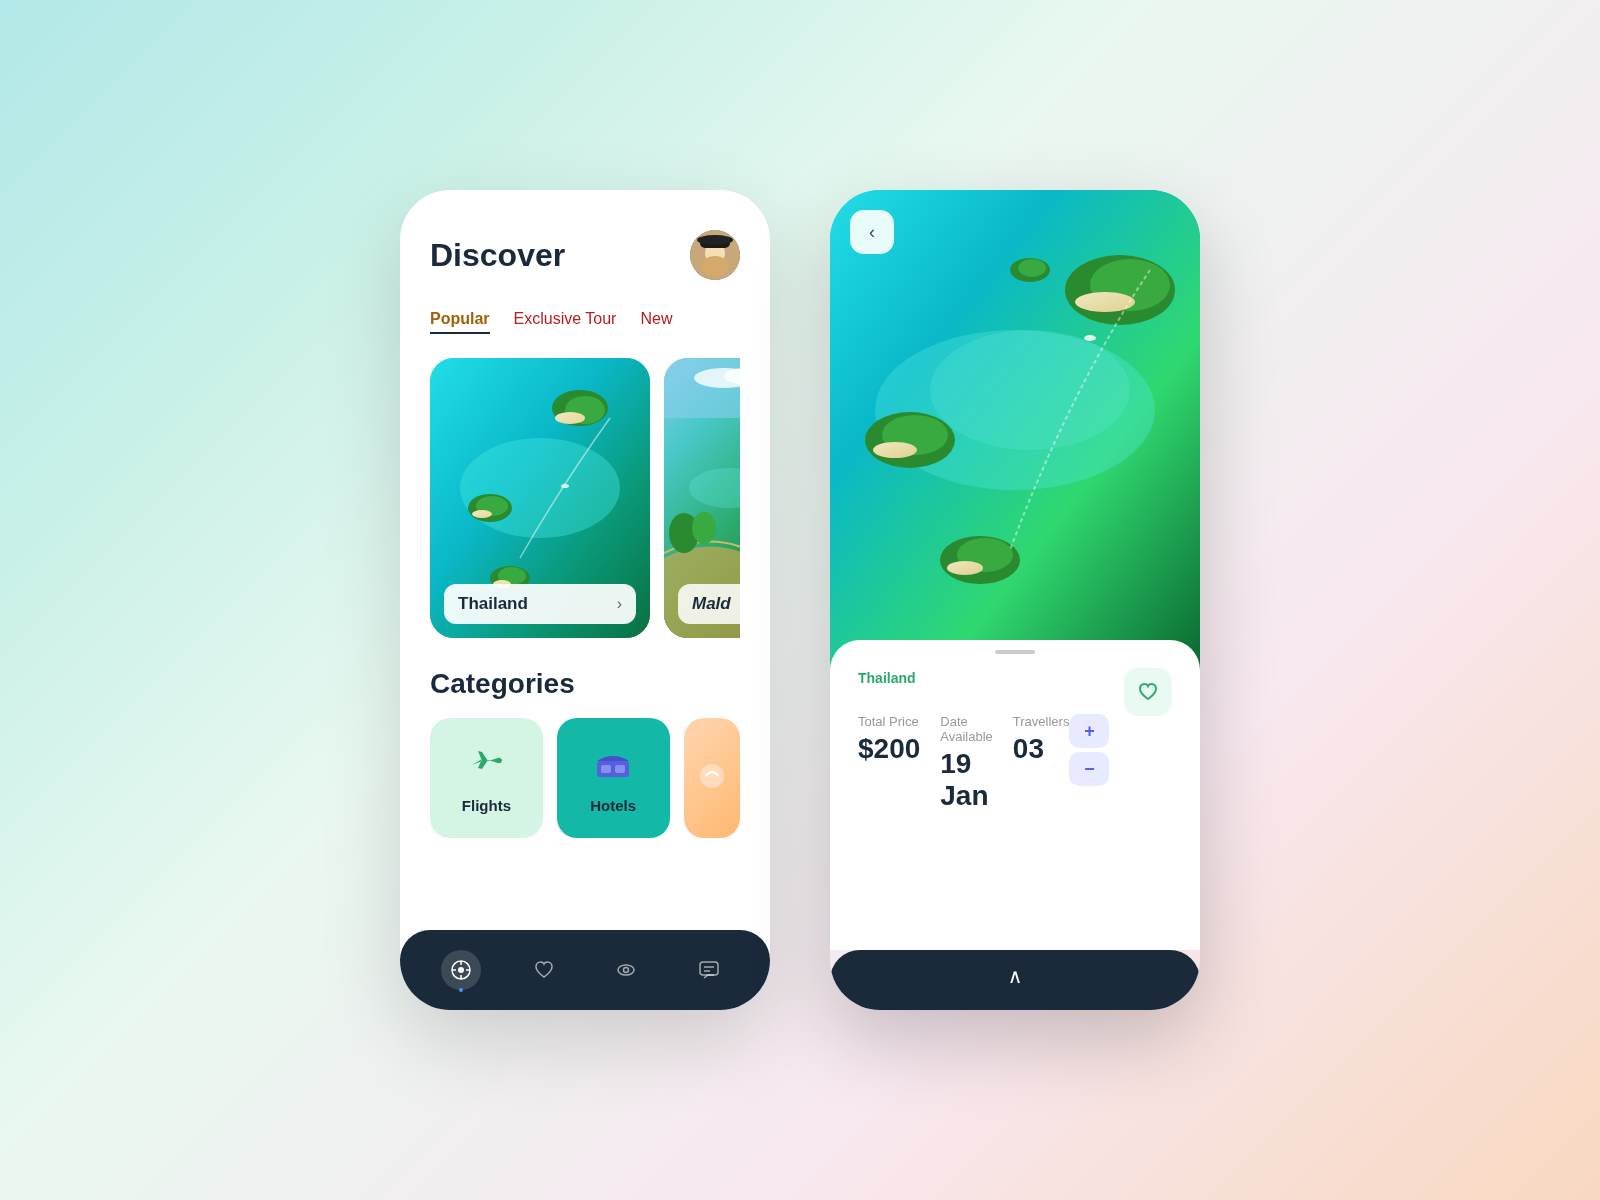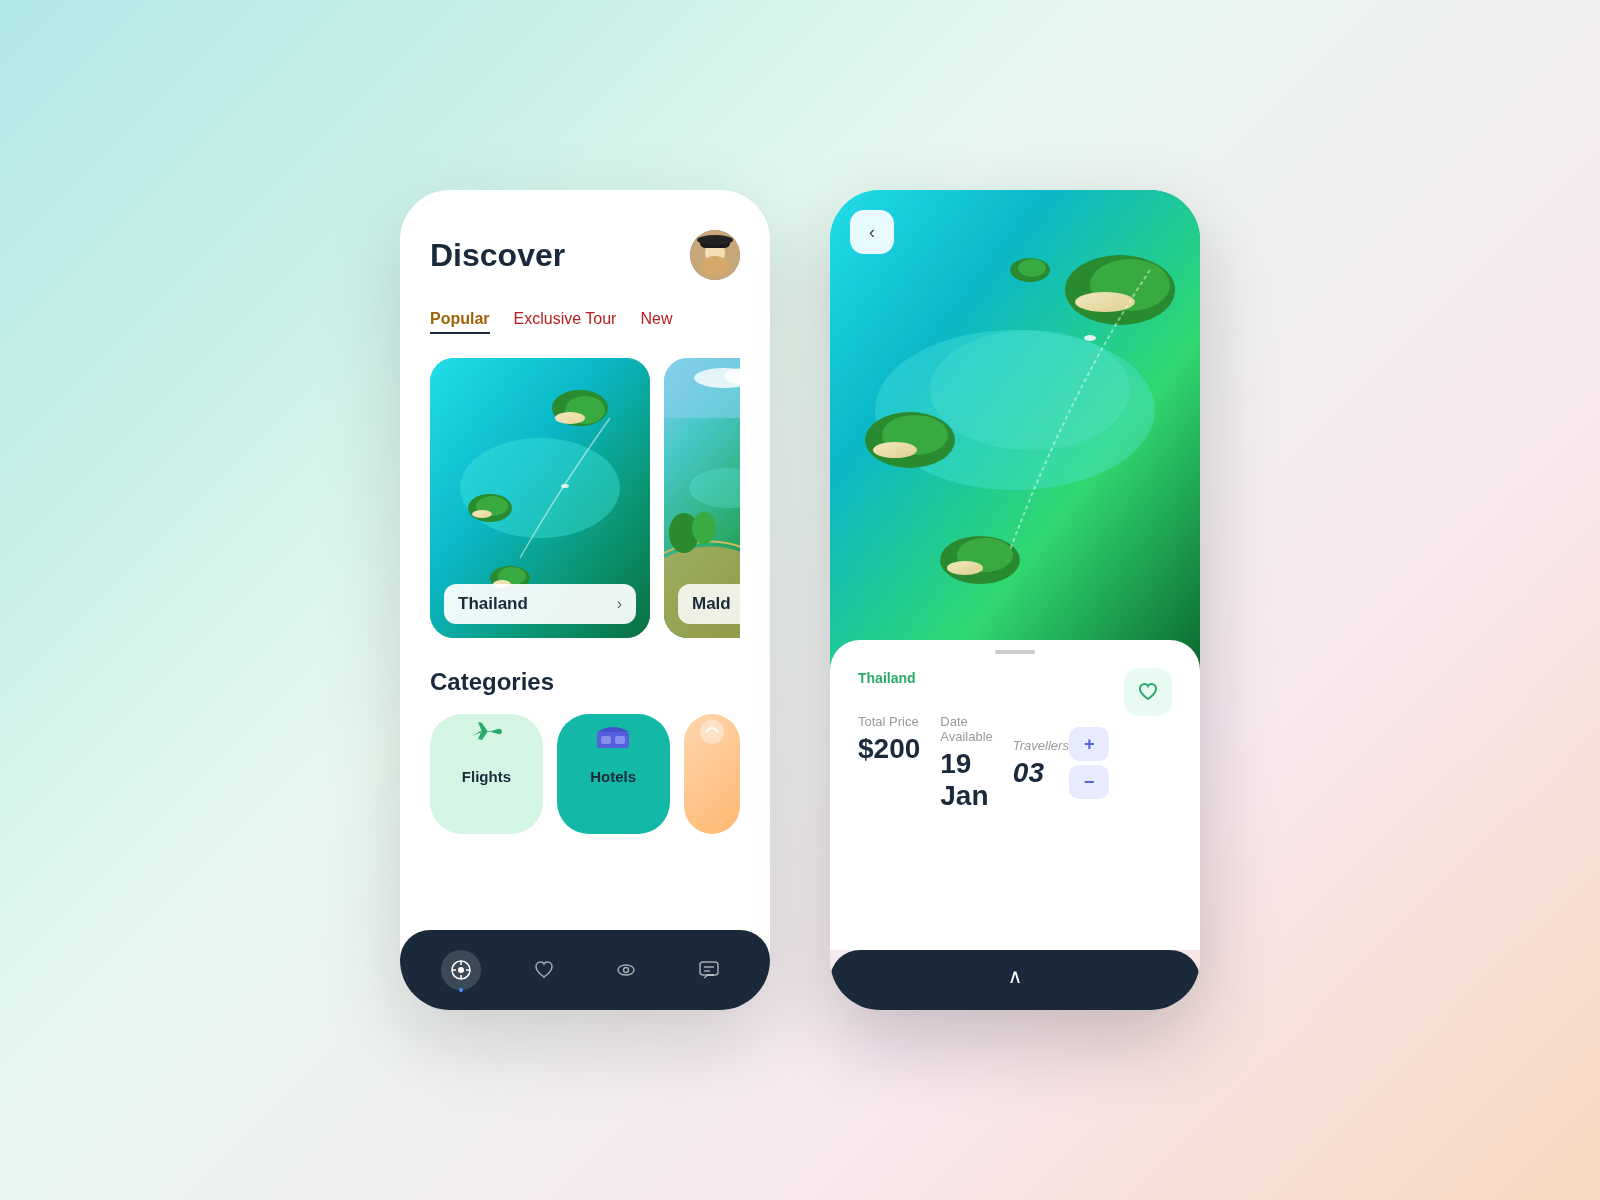--- a/index.html
+++ b/index.html
@@ -103,20 +103,21 @@
       flex-shrink: 0;
     }
 
     .card-secondary {
       width: 130px;
       height: 280px;
       border-radius: 24px;
       overflow: hidden;
       position: relative;
       flex-shrink: 0;
+      font-style: italic;
     }
 
     .card-ocean-1 {
       background: linear-gradient(160deg, #1dd8d8 0%, #0a9b9b 30%, #38d860 60%, #1aaa50 80%, #0d6b3a 100%);
       position: relative;
     }
 
     .card-ocean-2 {
       background: linear-gradient(160deg, #87ceeb 0%, #48c8c8 30%, #2aaa6a 70%, #1a7a3a 100%);
     }
@@ -157,40 +158,40 @@
       position: absolute;
       bottom: 14px;
       left: 14px;
       right: 14px;
       background: rgba(255,255,255,0.85);
       border-radius: 12px;
       padding: 10px 14px;
     }
 
     .categories-title {
-      font-size: 24px;
+      font-size: 28px;
       font-weight: 800;
       color: #1a2a3a;
       margin-bottom: 18px;
       margin-top: 12px;
     }
 
     .categories-row {
       display: flex;
       gap: 14px;
     }
 
     .category-card {
       width: 140px;
       height: 120px;
-      border-radius: 32px;
+      border-radius: 20px;
       display: flex;
       flex-direction: column;
       align-items: center;
-      justify-content: flex-start;
+      justify-content: center;
       gap: 10px;
       cursor: pointer;
     }
 
     .category-flights {
       background: #d4f4e4;
     }
 
     .category-hotels {
       background: #14b8a6;
@@ -350,23 +351,22 @@
     }
 
     .info-item .info-value {
       font-size: 28px;
       font-weight: 800;
       color: #1a2a3a;
     }
 
     .info-item-with-controls {
       display: flex;
-      align-items: center;
+      align-items: flex-start;
       justify-content: space-between;
-      font-style: italic;
     }
 
     .travellers-controls {
       display: flex;
       flex-direction: column;
       gap: 4px;
     }
 
     .control-btn {
       width: 40px;

